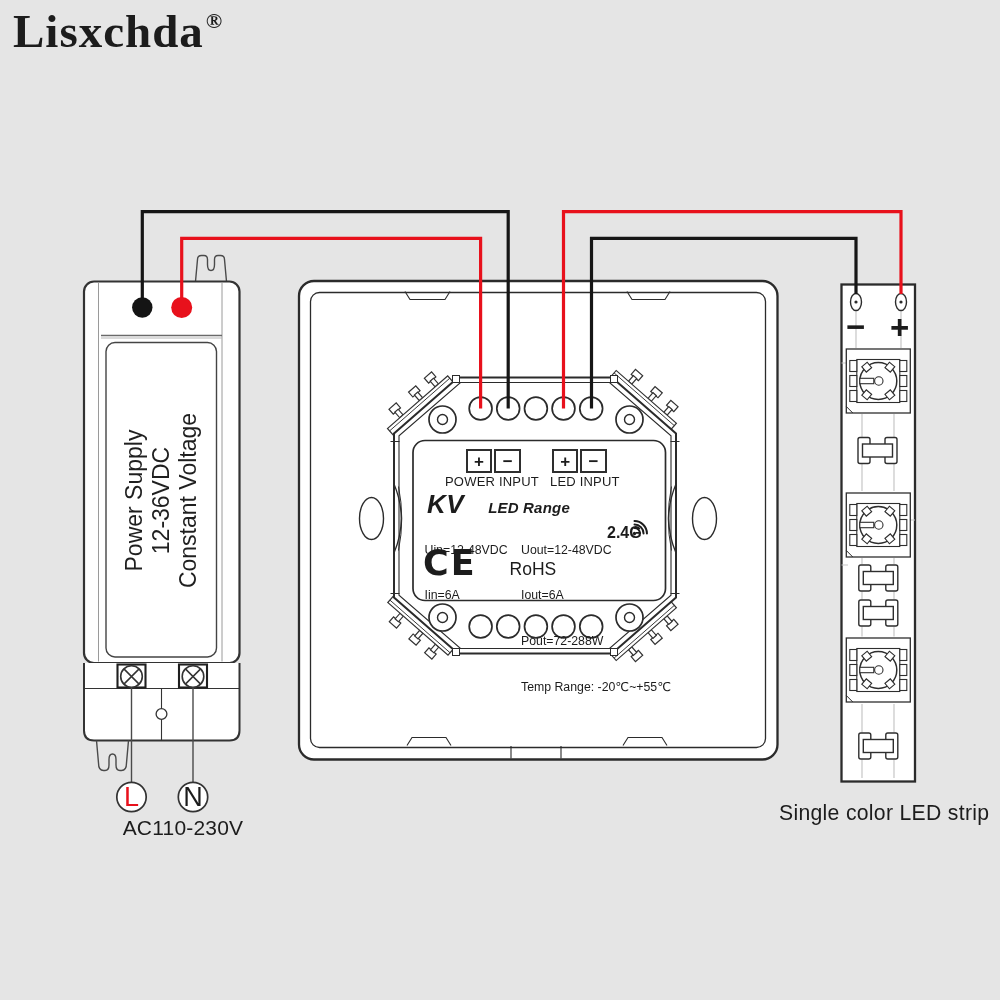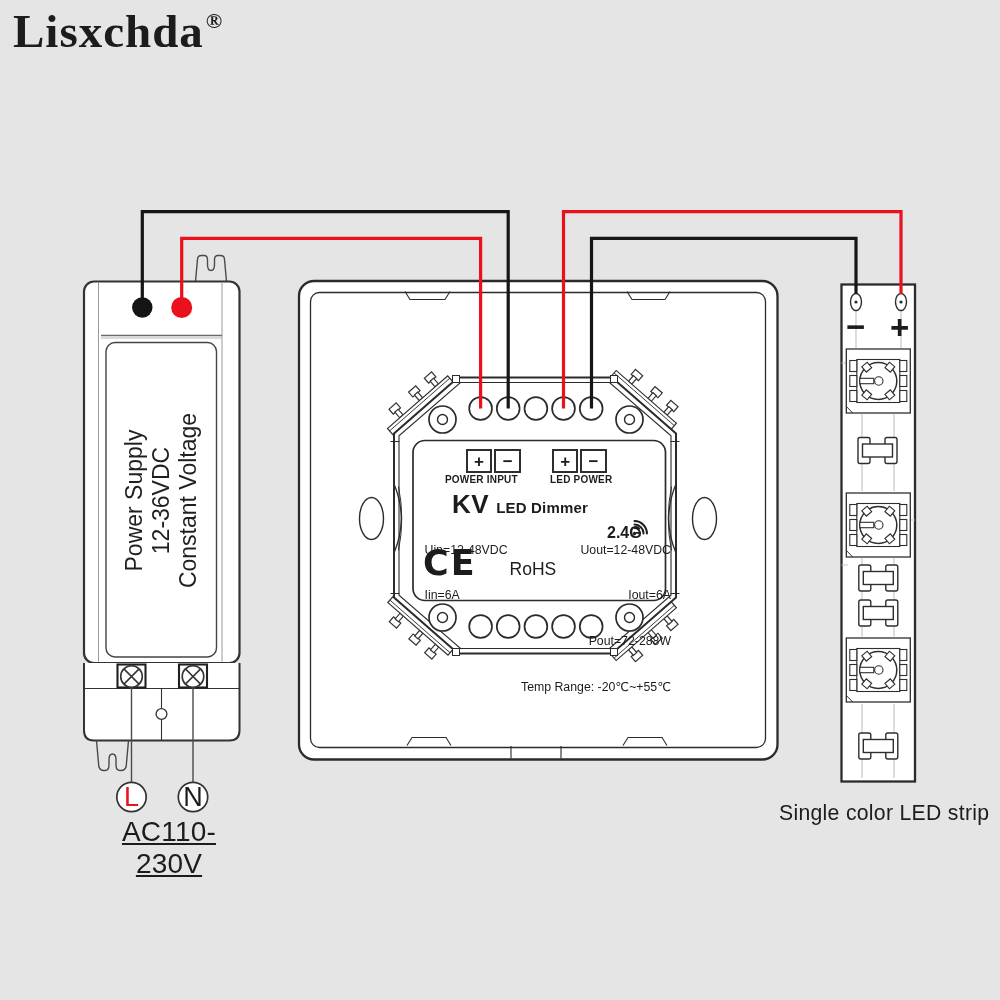--- a/index.html
+++ b/index.html
@@ -10,26 +10,26 @@
   
   .logo{left:13px;top:6px;display:flex;align-items:flex-start;font-family:"Liberation Serif","DejaVu Serif",serif;font-weight:bold;}
   .logo .brand{font-size:47px;line-height:1.1;letter-spacing:1px;}
   .logo .reg{font-size:22px;margin-top:2px;margin-left:2px;}
   
   .psu-label-wrap{left:161px;top:501px;width:0;height:0;}
   .psu-label{position:absolute;width:340px;left:-170px;top:-41px;transform:rotate(-90deg);
              text-align:center;font-size:23px;line-height:27px;color:#1f1f1f;white-space:nowrap;}
   
   .term-letter{width:30px;height:30px;text-align:center;font-size:27px;line-height:30px;}
-  .ac-label{left:103px;top:816px;width:132px;text-align:center;font-size:28px;letter-spacing:0.2px;text-decoration:underline;}
+  .ac-label{left:117px;top:816px;width:132px;text-align:center;font-size:21px;letter-spacing:0.2px;}
   
   .pm-box{width:26px;height:24px;border:2px solid #2e2e2e;text-align:center;
           font-size:17px;font-weight:bold;line-height:22px;background:#fff;box-sizing:border-box;}
-  .io-label{font-size:10px;font-weight:700;letter-spacing:0.2px;white-space:nowrap;}
-  .kv-row{left:452px;top:489px;display:flex;align-items:baseline;gap:7px;}
+  .io-label{font-size:13px;font-weight:400;letter-spacing:0.2px;white-space:nowrap;}
+  .kv-row{left:427px;top:489px;display:flex;align-items:baseline;gap:24px;font-style:italic;}
   .kv-model{font-size:26px;font-weight:bold;letter-spacing:0.5px;}
   .kv-name{font-size:15px;font-weight:bold;letter-spacing:0.2px;}
   .spec{font-size:12.3px;line-height:13.7px;white-space:nowrap;margin-top:32px;}
   .rf{font-size:16px;font-weight:bold;}
   .ce{font-size:35px;font-weight:bold;font-family:"DejaVu Sans",sans-serif;letter-spacing:2px;line-height:30px;}
   .rohs{font-size:17.5px;line-height:18px;margin-left:24px;}
   .certs{left:423px;top:548px;display:flex;align-items:flex-end;gap:9px;}
   
   .strip-sign{font-size:33px;font-weight:bold;line-height:33px;}
   .strip-caption{left:779px;top:801px;font-size:21.2px;letter-spacing:0.3px;white-space:nowrap;text-align:center;}
@@ -224,32 +224,32 @@
 <div class="abs term-letter" style="left: 116.5px; top: 782px; color: rgb(232, 17, 28);">L</div>
 <div class="abs term-letter" style="left:178px;top:782px;">N</div>
 <div class="abs ac-label">AC110-230V</div>
 
 <div class="abs pm-box" style="left:466px;top:449px;">+</div>
 <div class="abs pm-box" style="left:494.3px;top:449px;width:26.7px;">−</div>
 <div class="abs pm-box" style="left:552.3px;top:449px;">+</div>
 <div class="abs pm-box" style="left:580px;top:449px;width:26.7px;">−</div>
 
 <div class="abs io-label" style="left:445px;top:474px;">POWER INPUT</div>
-<div class="abs io-label" style="left:550px;top:474px;">LED POWER</div>
+<div class="abs io-label" style="left:550px;top:474px;">LED INPUT</div>
 
 <div class="abs kv-row">
   <span class="kv-model">KV</span>
-  <span class="kv-name">LED Dimmer</span>
+  <span class="kv-name">LED Range</span>
 </div>
 
 <div class="abs" style="left:424.5px;top:511.5px;">
   <div class="spec">Uin=12-48VDC</div>
   <div class="spec">Iin=6A</div>
 </div>
-<div class="abs" style="left:521px;top:511.5px;text-align:right;">
+<div class="abs" style="left:521px;top:511.5px;">
   <div class="spec">Uout=12-48VDC</div>
   <div class="spec">Iout=6A</div>
   <div class="spec">Pout=72-288W</div>
   <div class="spec">Temp Range: -20℃~+55℃</div>
 </div>
 <div class="abs rf" style="left:607px;top:524px;">2.4G</div>
 
 <div class="abs certs">
   <span class="ce">CE</span>
   <span class="rohs">RoHS</span>

